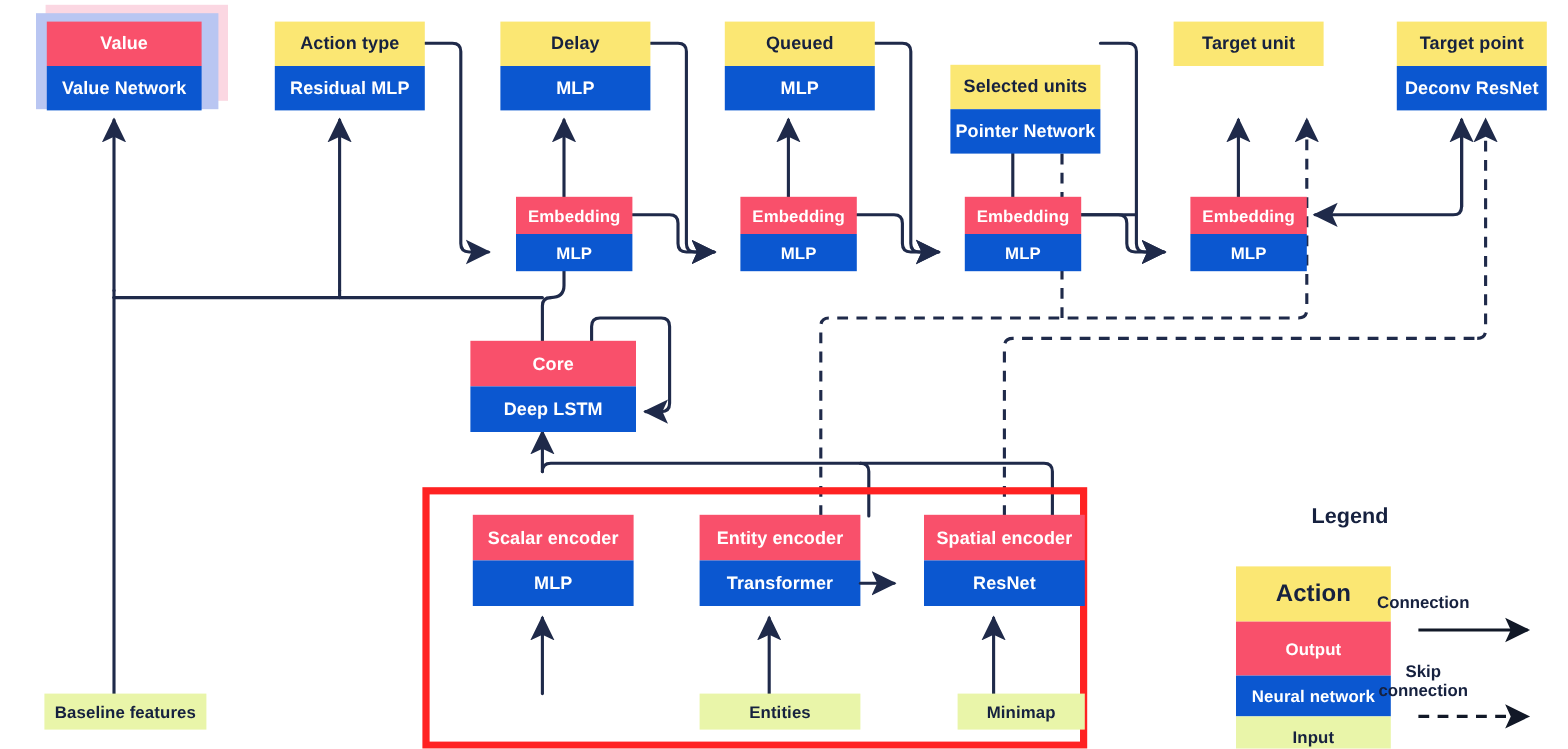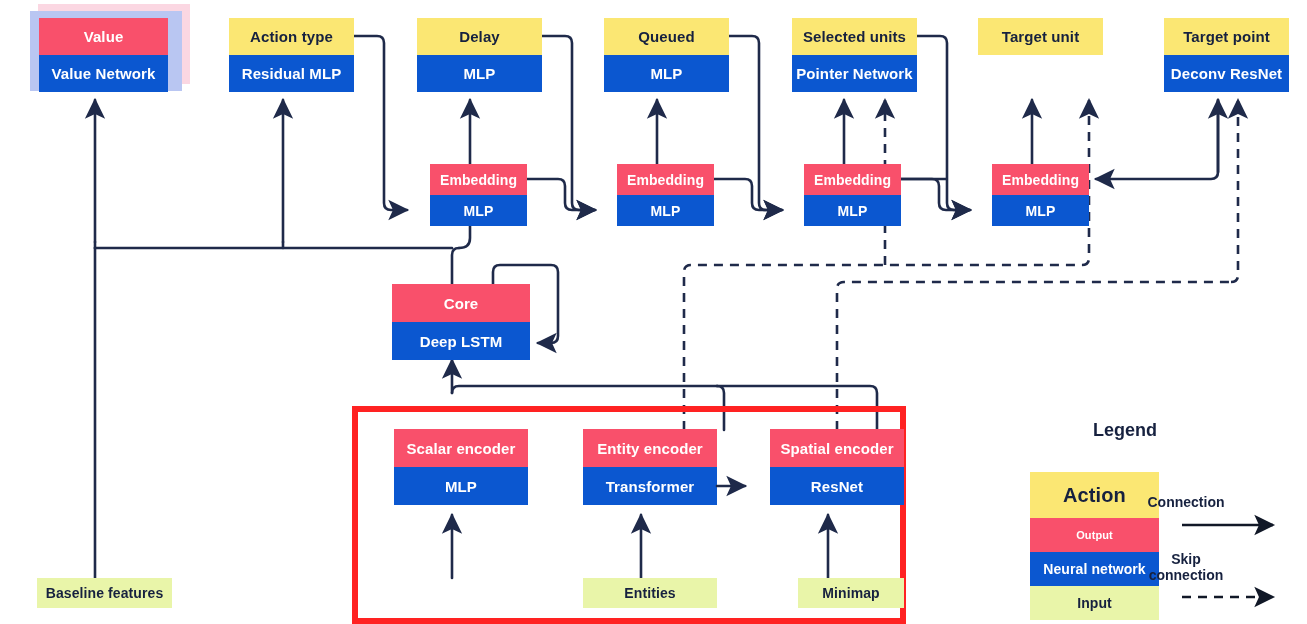--- a/index.html
+++ b/index.html
@@ -111,21 +111,21 @@
     <div class="cell action" style="height:37px;">Delay</div>
     <div class="cell nn" style="height:37px;">MLP</div>
   </div>
 
   <div class="node" style="left:587px;top:18px;width:142px;height:74px;">
     <div class="cell action" style="height:37px;">Queued</div>
     <div class="cell nn" style="height:37px;">MLP</div>
   </div>
 
   <div class="node" style="left:775px;top:18px;width:142px;height:74px;">
-    <div class="cell action" style="height:37px;">Selected units</div>
+    <div class="cell action" style="height:37px;margin-top:36px;">Selected units</div>
     <div class="cell nn" style="height:37px;">Pointer Network</div>
   </div>
 
   <div class="node" style="left:961px;top:18px;width:142px;height:74px;">
     <div class="cell action" style="height:37px;">Target unit</div>
   </div>
 
   <div class="node" style="left:1147px;top:18px;width:142px;height:74px;">
     <div class="cell action" style="height:37px;">Target point</div>
     <div class="cell nn" style="height:37px;">Deconv ResNet</div>
@@ -190,21 +190,21 @@
   </div>
 
   <div class="node" style="left:753px;top:578px;width:151px;height:30px;">
     <div class="cell input" style="height:30px;font-size:14px;margin-left:28px;">Minimap</div>
   </div>
 
   <div class="legend-title" style="left:1093px;top:420px;">Legend</div>
 
   <div class="node" style="left:1013px;top:472px;width:146px;height:136px;">
     <div class="cell action" style="height:46px;font-size:20px;">Action</div>
-    <div class="cell output" style="height:34px;font-size:11px;">Output</div>
+    <div class="cell output" style="height:45px;font-size:14px;">Output</div>
     <div class="cell nn" style="height:34px;font-size:14px;">Neural network</div>
     <div class="cell input" style="height:34px;font-size:14px;">Input</div>
   </div>
 
   <div class="legend-label" style="left:1186px;top:495px;width:120px;transform:translateX(-50%);">Connection</div>
   <div class="legend-label" style="left:1186px;top:552px;width:120px;transform:translateX(-50%);">Skip</div>
   <div class="legend-label" style="left:1186px;top:568px;width:120px;transform:translateX(-50%);">connection</div>
 
   <svg style="position:absolute;left:0;top:0;width:1307px;height:624px;pointer-events:none;" viewBox="0 0 1307 624" xmlns="http://www.w3.org/2000/svg">
     <defs>

